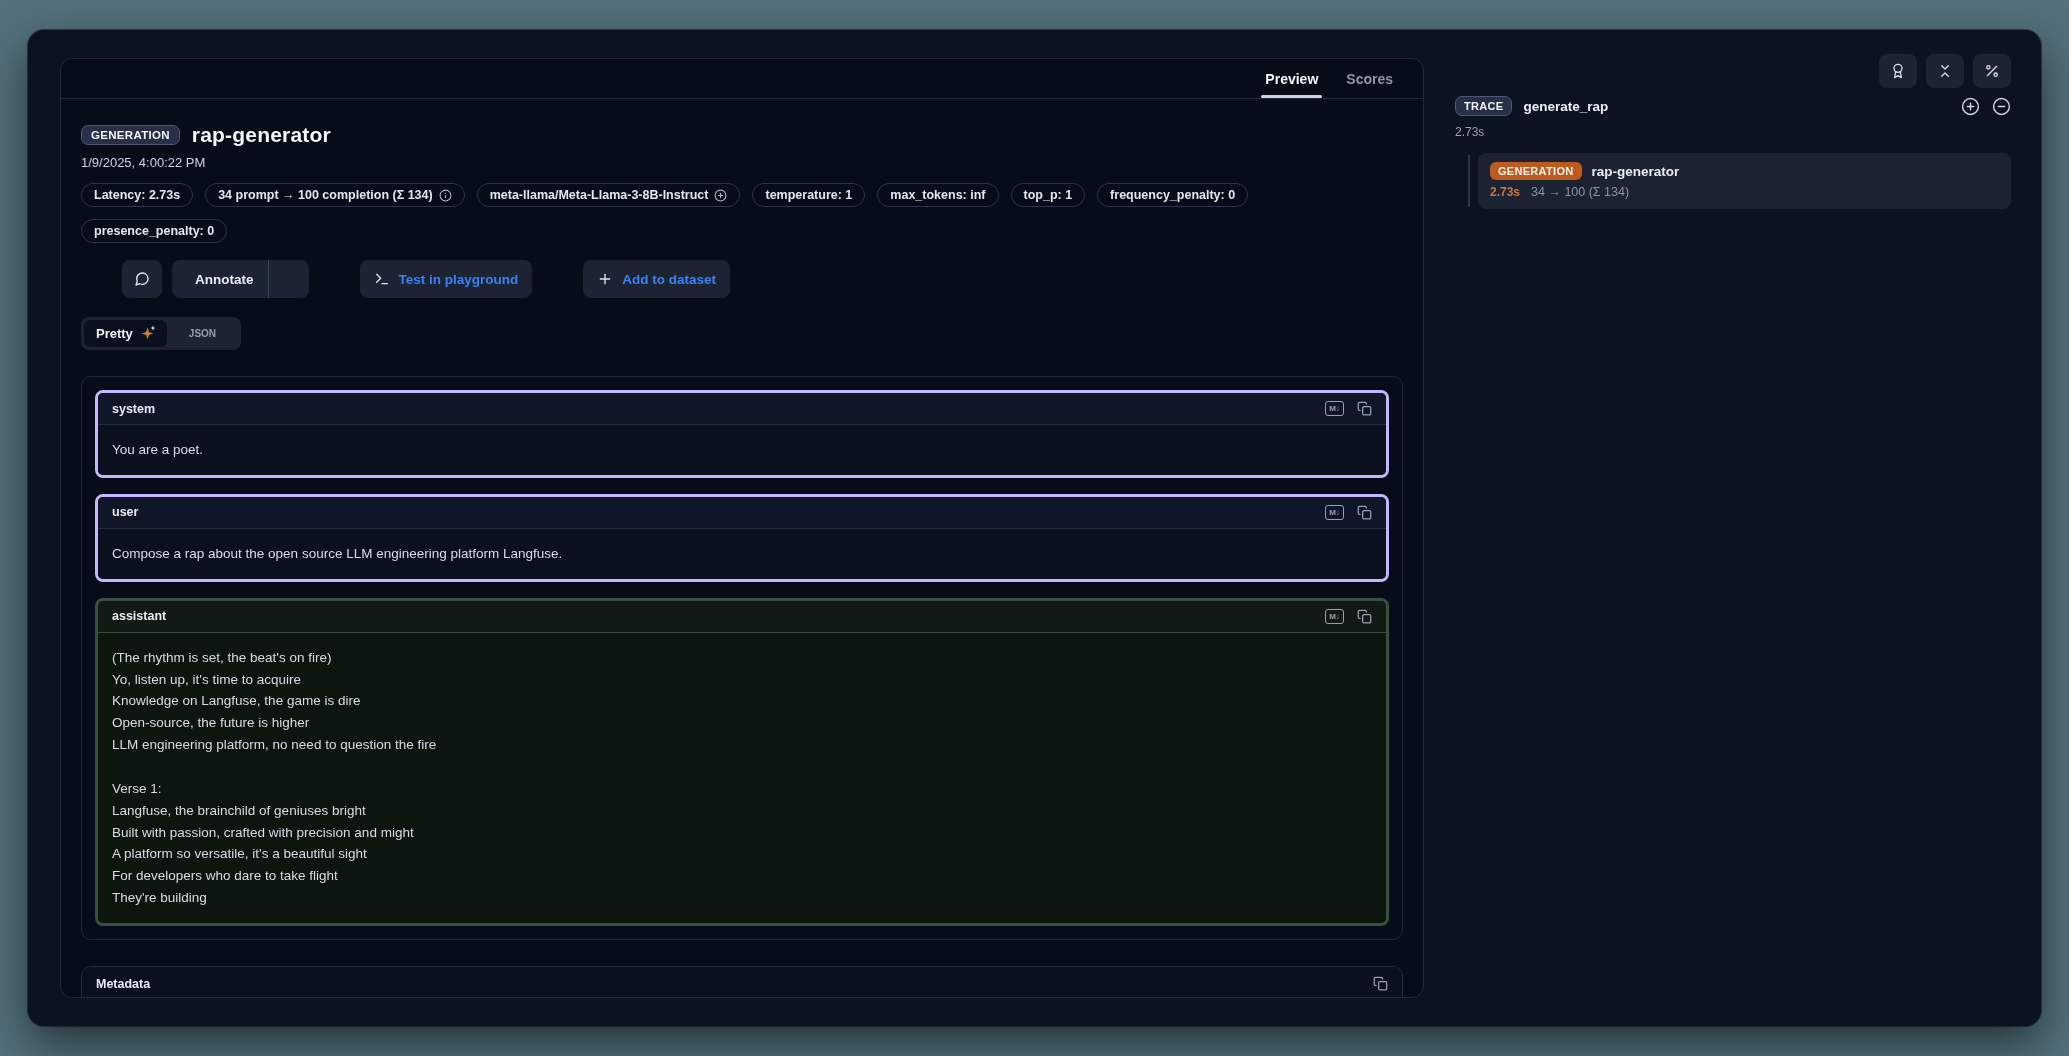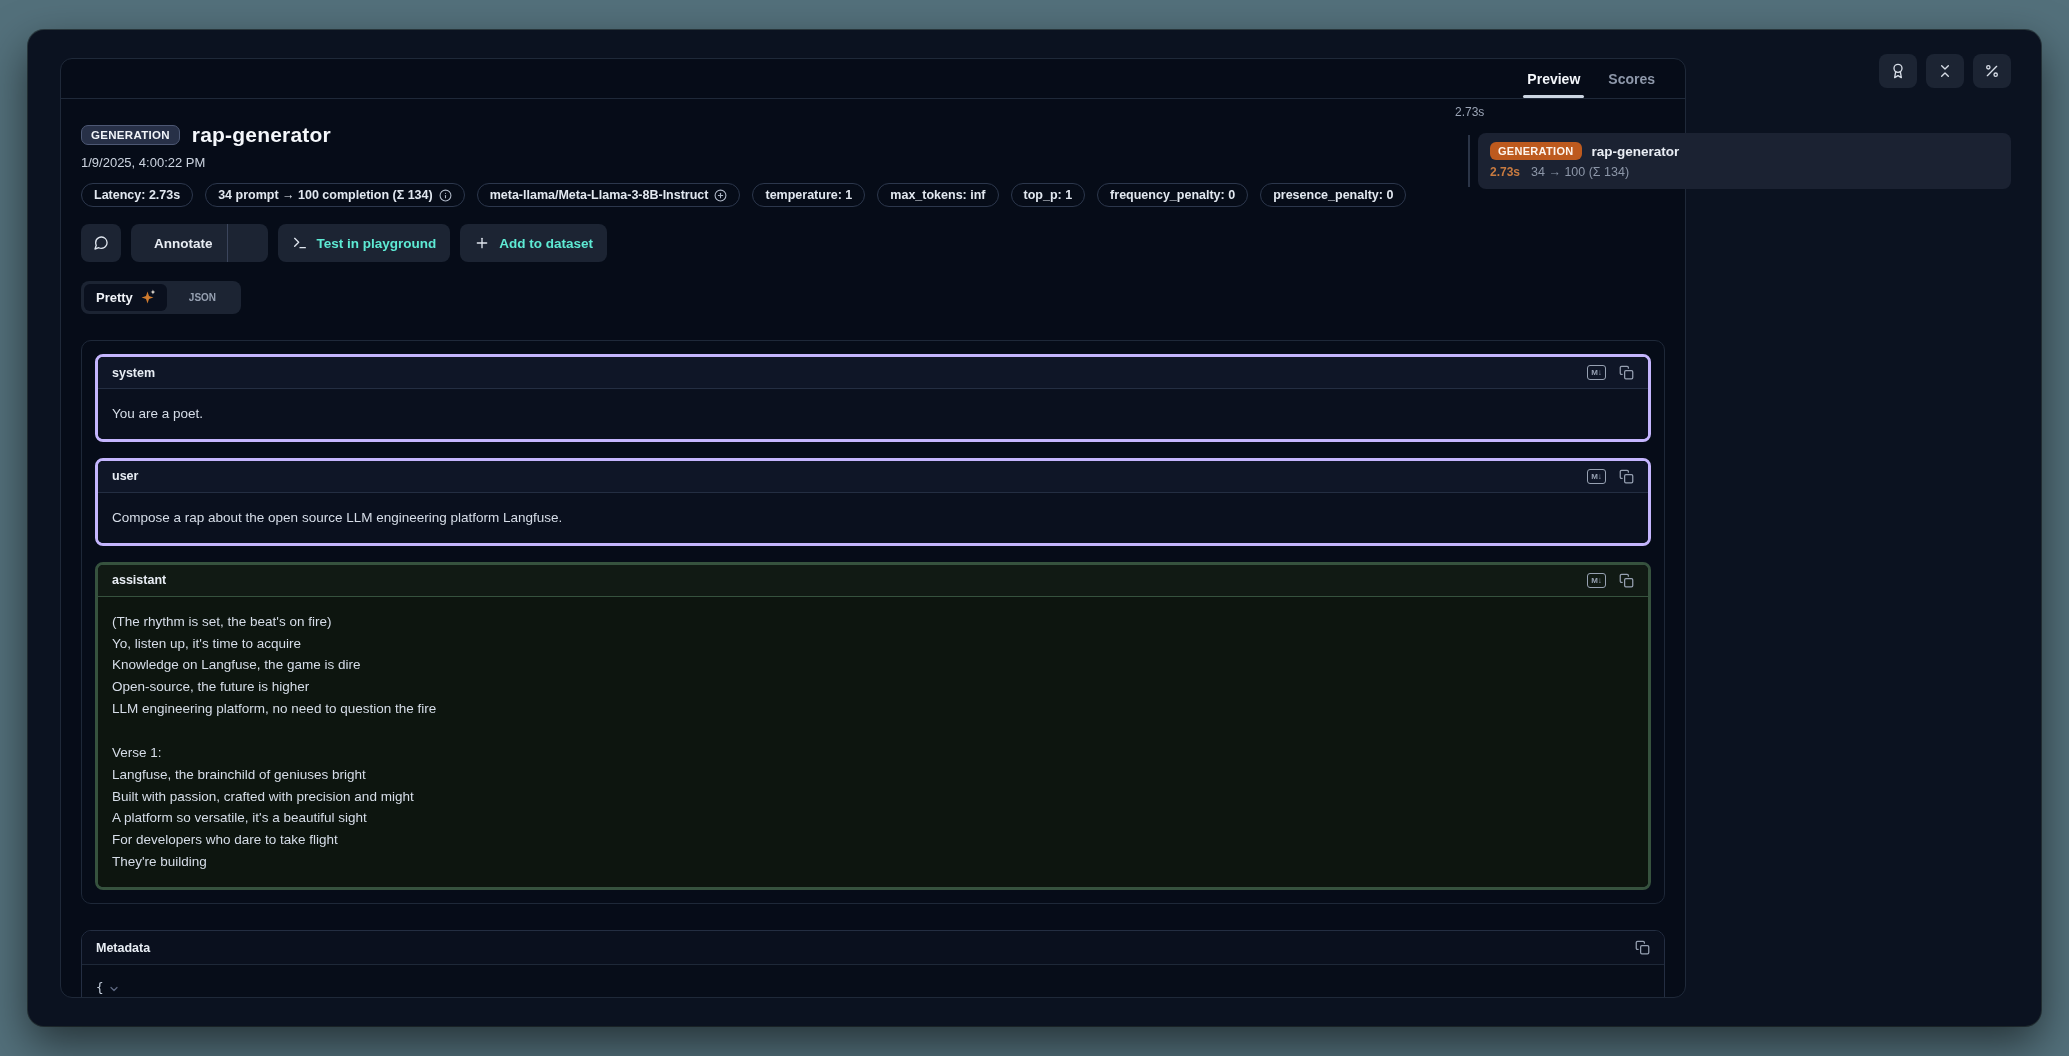--- a/index.html
+++ b/index.html
@@ -9,21 +9,21 @@
     font-family:"Liberation Sans", sans-serif;
     color:#dbe2ec;
   }
   .window {
     position:absolute; left:28px; top:30px; width:2013px; height:996px;
     background:#0b1220; border-radius:16px;
     box-shadow:0 18px 45px rgba(0,0,0,.55), 0 0 0 1px rgba(0,0,0,.45);
   }
   
   .main-card {
-    position:absolute; left:32px; top:28px; width:1626px; height:940px;
+    position:absolute; left:32px; top:28px; width:1364px; height:940px;
     background:#060c18; border:1px solid #1f2939; border-radius:12px;
     overflow:hidden;
   }
   .card-header {
     height:40px; border-bottom:1px solid #1f2939;
     display:flex; align-items:stretch; justify-content:flex-end;
     padding:0 16px;
   }
   .tab {
     position:relative; display:flex; align-items:center;
@@ -51,21 +51,21 @@
     border:1px solid #2c374c; border-radius:999px;
     padding:4px 12px; font-size:12.5px; font-weight:700; color:#e2e8f0;
     background:transparent;
   }
   .pill svg { width:13px; height:13px; stroke:#aeb7c6; }
 
   .toolbar { display:flex; gap:10px; margin-top:17px;text-align:right; }
   .btn {
     display:inline-flex; align-items:center; gap:9px; height:38px;
     background:#1c2433; border-radius:8px; padding:0 14px;
-    font-size:13.5px; font-weight:700; color:#5eead4; cursor:pointer;
+    font-size:13.5px; font-weight:700; color:#3b82f6; cursor:pointer;margin-left:41px;
   }
   .btn svg { width:16px; height:16px; stroke:#dfe5ee; }
   .btn.icon-only { width:40px; justify-content:center; padding:0; }
   .split { display:flex; background:#1c2433; border-radius:8px; overflow:hidden; }
   .split .seg { display:inline-flex; align-items:center; gap:9px; height:38px; padding:0 14px;
     font-size:13.5px; font-weight:700; color:#e8edf4; cursor:pointer; }
   .split .divider { width:1px; background:#3c4burst; background:#3b455c; margin:0; }
   .split .seg.caret { padding:0 13px; }
 
   .view-toggle {
@@ -369,20 +369,37 @@
     <div class="mini-btn">
       <svg viewBox="0 0 24 24" fill="none" stroke-width="2" stroke-linecap="round" stroke-linejoin="round">
           <line x1="19" y1="5" x2="5" y2="19"></line>
           <circle cx="6.5" cy="6.5" r="2.5"></circle>
           <circle cx="17.5" cy="17.5" r="2.5"></circle>
         </svg>
     </div>
   </div>
 
   <div class="sidebar">
+    <div class="trace-row">
+      <div class="trace-left">
+        <span class="trace-badge">TRACE</span>
+        <span class="trace-name">generate_rap</span>
+      </div>
+      <div class="trace-actions">
+        <svg viewBox="0 0 24 24" fill="none" stroke-width="1.8" stroke-linecap="round">
+            <circle cx="12" cy="12" r="10"></circle>
+            <line x1="12" y1="8" x2="12" y2="16"></line>
+            <line x1="8" y1="12" x2="16" y2="12"></line>
+          </svg>
+        <svg viewBox="0 0 24 24" fill="none" stroke-width="1.8" stroke-linecap="round">
+            <circle cx="12" cy="12" r="10"></circle>
+            <line x1="8" y1="12" x2="16" y2="12"></line>
+          </svg>
+      </div>
+    </div>
     <div class="trace-latency">2.73s</div>
 
     <div class="tree">
       <div class="tree-line"></div>
       <div class="node">
         <div class="node-row1">
           <span class="gen-badge">GENERATION</span>
           <span class="node-name">rap-generator</span>
         </div>
         <div class="node-row2">

